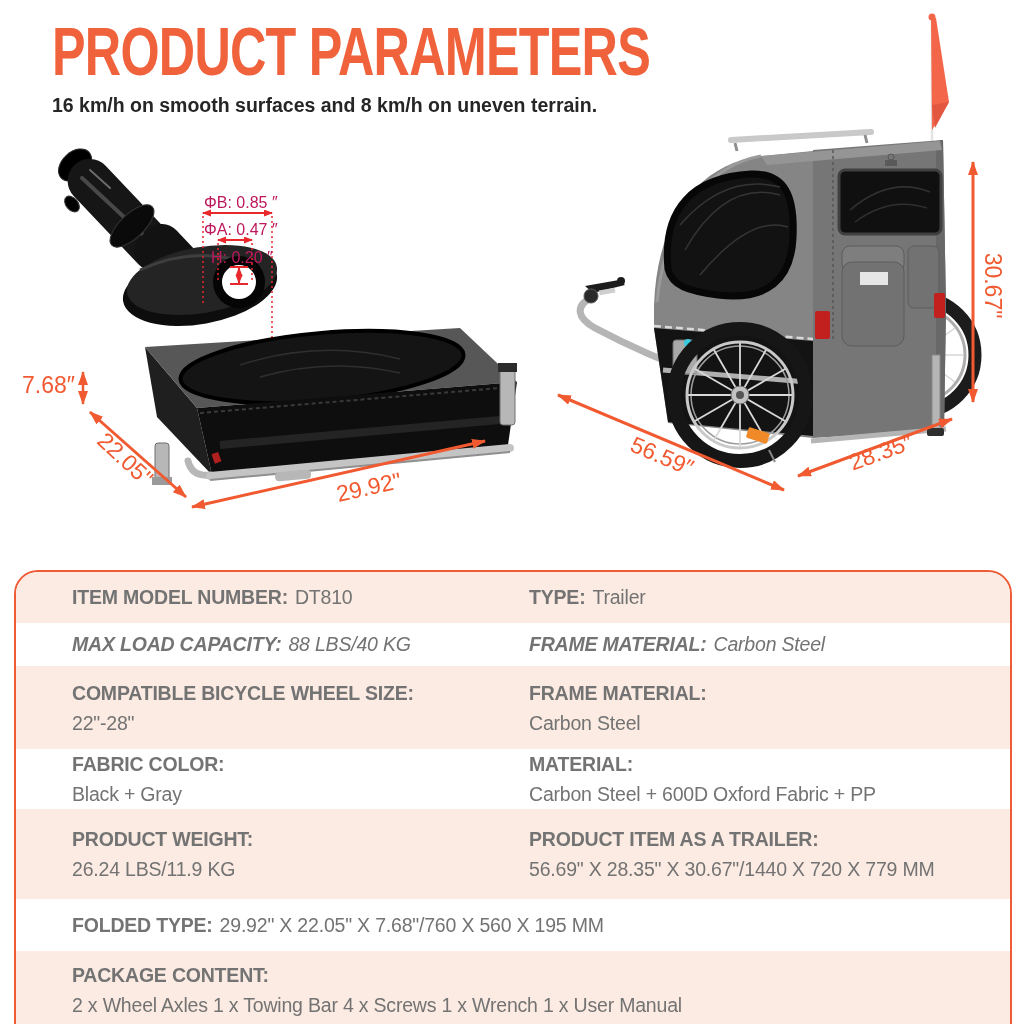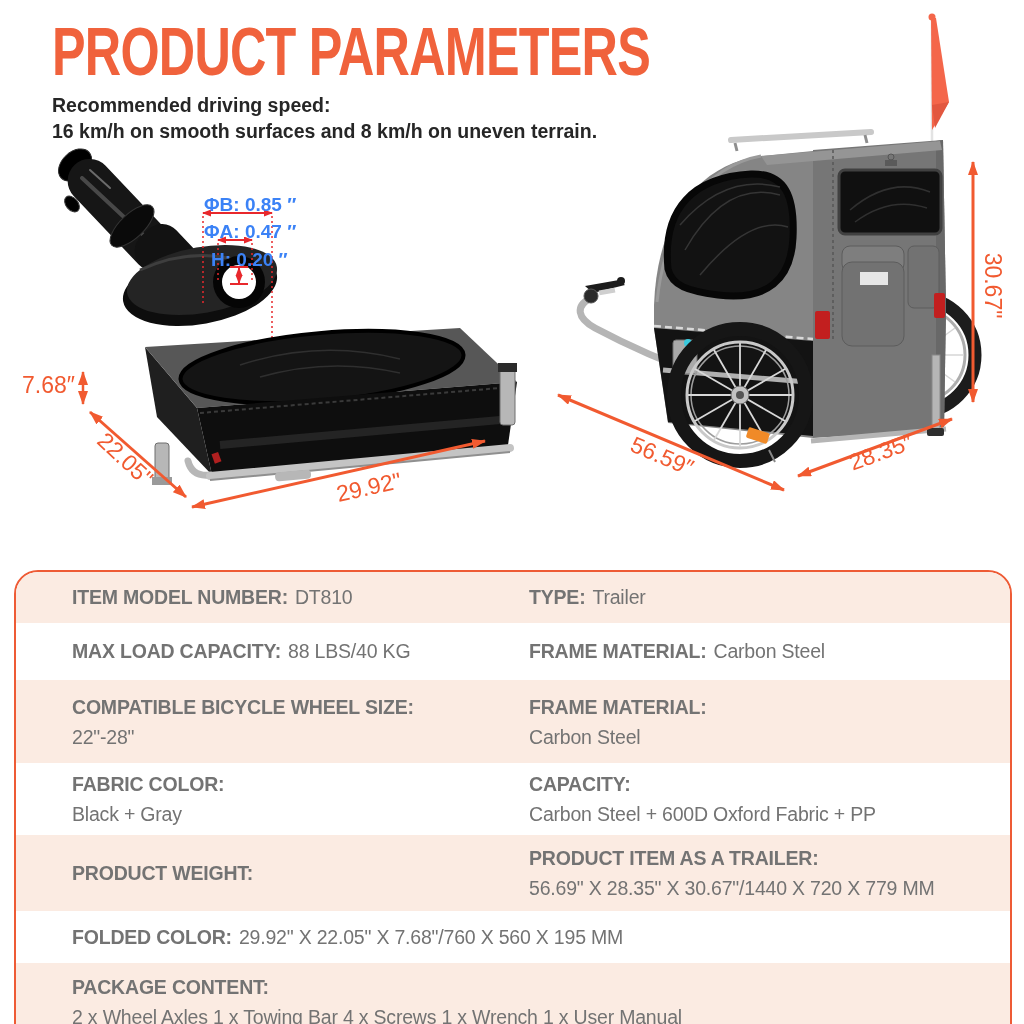--- a/index.html
+++ b/index.html
@@ -12,21 +12,21 @@
   
   .title{
     left:52px;top:12px;
     font-size:68px;font-weight:bold;color:#F0623C;
     letter-spacing:-1px;white-space:nowrap;
     transform:scaleX(0.74);transform-origin:left top;
   }
   .subtitle{left:52px;top:92px;font-size:19.5px;font-weight:bold;color:#262626;line-height:26px;}
   
   .dim-o{color:#F15A30;font-size:23px;white-space:nowrap;text-align:center;}
-  .dim-r{color:#3b82f6;font-size:19px;font-weight:bold;white-space:nowrap;}
+  .dim-r{color:#be185d;font-size:16px;font-weight:normal;white-space:nowrap;}
   .rot{transform-origin:center center;}
   
   .spec-table{
     left:14px;top:522px;width:994px;height:486px;
     border:2.5px solid #EE5B35;border-radius:24px;background:#ffffff;
     overflow:hidden;font-size:19.5px;color:#737373;margin-top:48px;
   }
   .row{display:grid;grid-template-columns:457px 1fr;align-items:center;
        padding-left:56px;padding-right:18px;box-sizing:border-box;}
   .row.span1{grid-template-columns:1fr;}
@@ -35,21 +35,20 @@
   .cell.inline .lbl{margin-right:7px;}
   .cell.stacked .lbl,.cell.stacked .val{display:block;line-height:30px;}
   .cell{letter-spacing:-0.2px;}
   svg{position:absolute;overflow:visible;}
 </style>
 </head>
 <body>
 
 <div class="abs title">PRODUCT PARAMETERS</div>
 <div class="abs subtitle">
-  <div>Recommended driving speed:</div>
   <div>16 km/h on smooth surfaces and 8 km/h on uneven terrain.</div>
 </div>
 
 <svg style="left:20px;top:140px;" width="330" height="200" viewBox="0 0 330 200">
   <defs>
     <marker id="mO" markerUnits="userSpaceOnUse" markerWidth="15" markerHeight="11" refX="13" refY="5" orient="auto-start-reverse">
       <path d="M0,0 L14,5 L0,10 Z" fill="#F15A30"></path>
     </marker>
     <marker id="mR" markerUnits="userSpaceOnUse" markerWidth="10" markerHeight="8" refX="8" refY="3.5" orient="auto-start-reverse">
       <path d="M0,0 L9,3.5 L0,7 Z" fill="#E8282C"></path>
@@ -224,64 +223,65 @@
 
   <div class="row peach" style="height:51px;">
     <div class="cell inline">
       <span class="lbl">ITEM MODEL NUMBER:</span><span class="val">DT810</span>
     </div>
     <div class="cell inline">
       <span class="lbl">TYPE:</span><span class="val">Trailer</span>
     </div>
   </div>
 
-  <div class="row" style="height:57px;">
+  <div class="row" style="height:43px;font-style:italic;">
     <div class="cell inline">
       <span class="lbl">MAX LOAD CAPACITY:</span><span class="val">88 LBS/40 KG</span>
     </div>
     <div class="cell inline">
       <span class="lbl">FRAME MATERIAL:</span><span class="val">Carbon Steel</span>
     </div>
   </div>
 
   <div class="row peach" style="height:83px;">
     <div class="cell stacked">
       <div class="lbl">COMPATIBLE BICYCLE WHEEL SIZE:</div>
       <div class="val">22"-28"</div>
     </div>
     <div class="cell stacked">
       <div class="lbl">FRAME MATERIAL:</div>
       <div class="val">Carbon Steel</div>
     </div>
   </div>
 
-  <div class="row" style="height:72px;">
+  <div class="row" style="height:60px;">
     <div class="cell stacked">
       <div class="lbl">FABRIC COLOR:</div>
       <div class="val">Black + Gray</div>
     </div>
     <div class="cell stacked">
-      <div class="lbl">CAPACITY:</div>
+      <div class="lbl">MATERIAL:</div>
       <div class="val">Carbon Steel + 600D Oxford Fabric + PP</div>
     </div>
   </div>
 
-  <div class="row peach" style="height:76px;">
+  <div class="row peach" style="height:90px;">
     <div class="cell stacked">
       <div class="lbl">PRODUCT WEIGHT:</div>
+      <div class="val">26.24 LBS/11.9 KG</div>
     </div>
     <div class="cell stacked">
       <div class="lbl">PRODUCT ITEM AS A TRAILER:</div>
       <div class="val">56.69" X 28.35" X 30.67"/1440 X 720 X 779 MM</div>
     </div>
   </div>
 
   <div class="row span1" style="height:52px;">
     <div class="cell inline">
-      <span class="lbl">FOLDED COLOR:</span><span class="val">29.92" X 22.05" X 7.68"/760 X 560 X 195 MM</span>
+      <span class="lbl">FOLDED TYPE:</span><span class="val">29.92" X 22.05" X 7.68"/760 X 560 X 195 MM</span>
     </div>
   </div>
 
   <div class="row span1 peach" style="height:78px;">
     <div class="cell stacked">
       <div class="lbl">PACKAGE CONTENT:</div>
       <div class="val">2 x Wheel Axles 1 x Towing Bar 4 x Screws 1 x Wrench 1 x User Manual</div>
     </div>
   </div>
 

